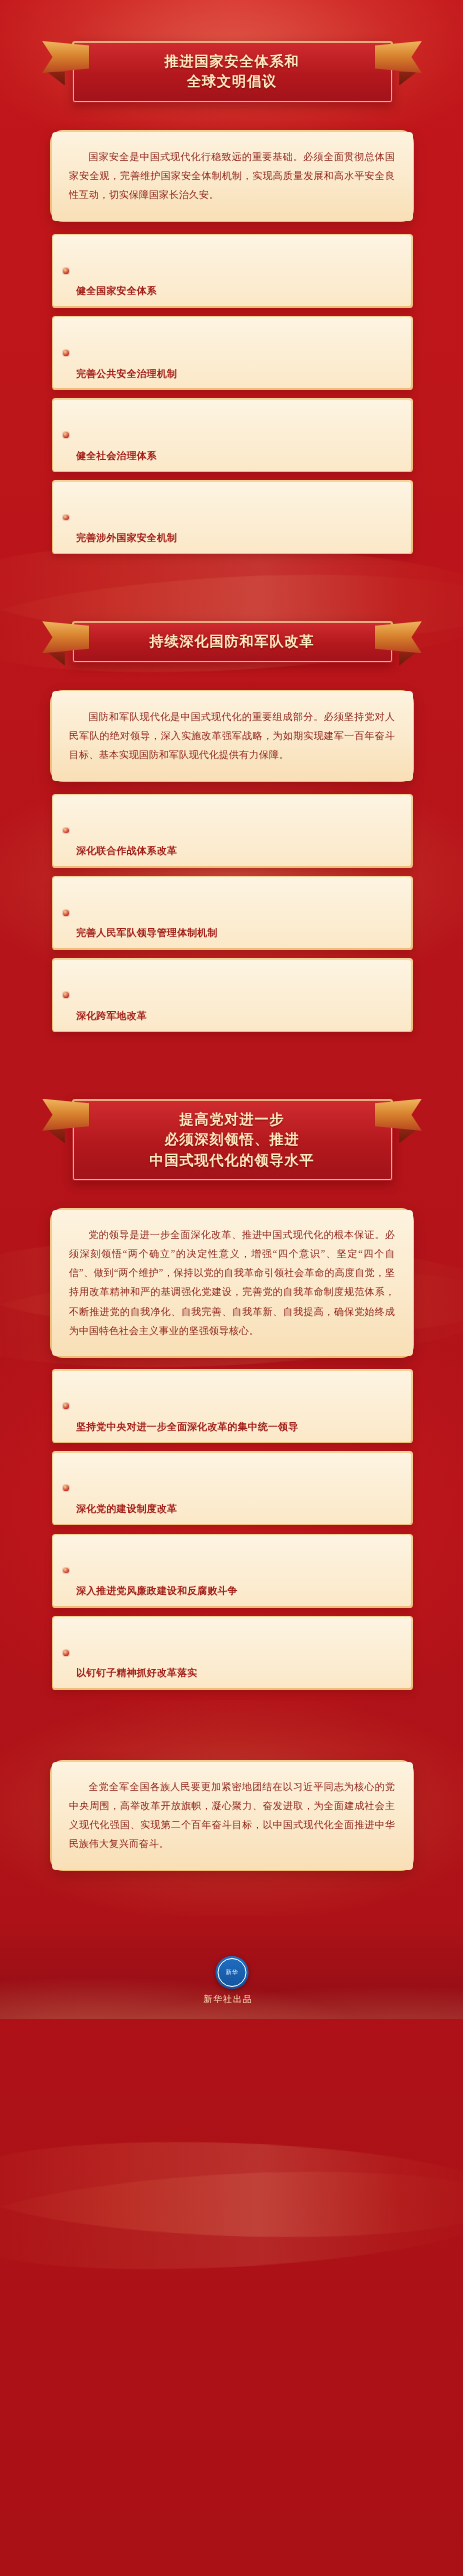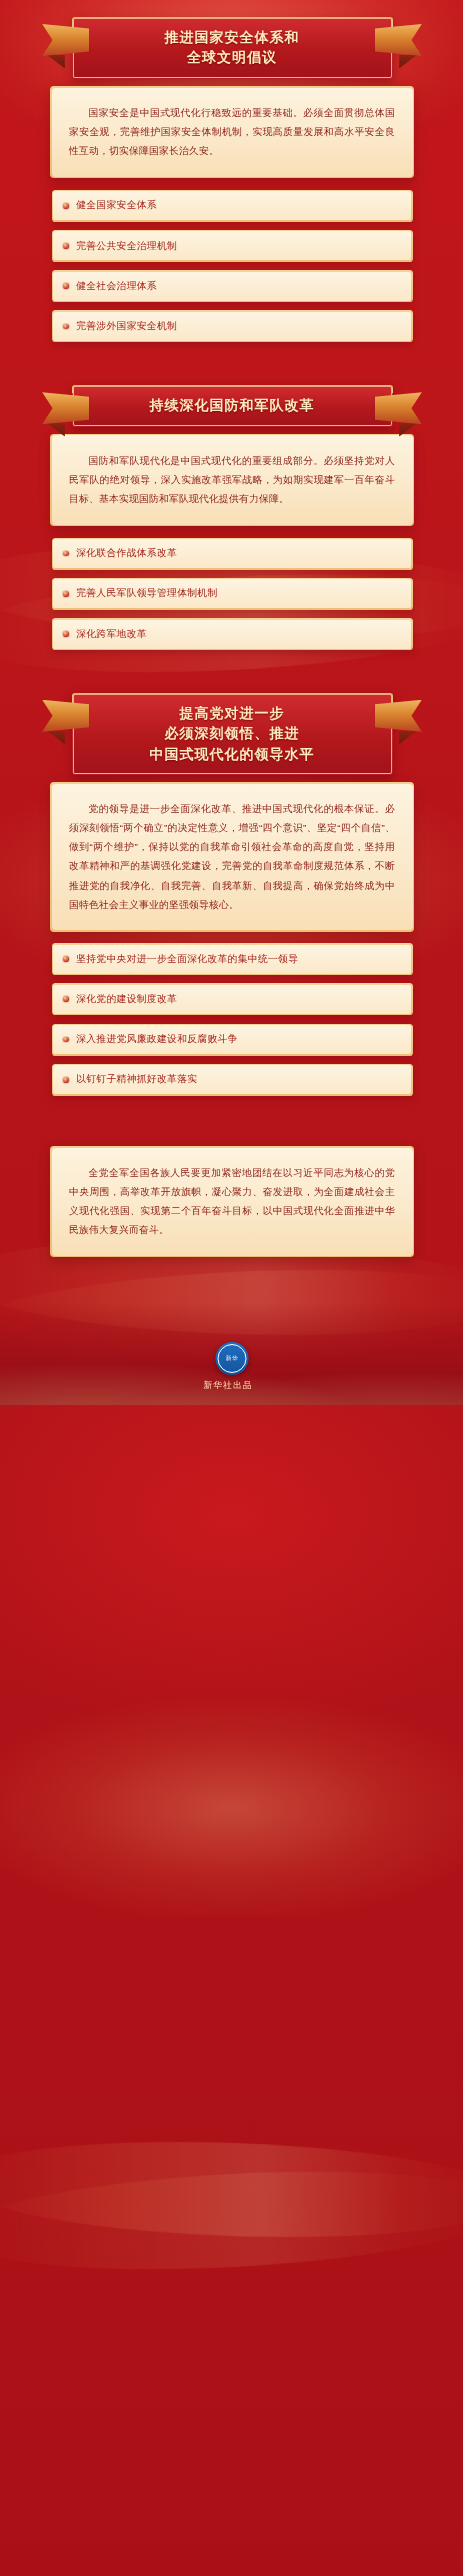--- a/index.html
+++ b/index.html
@@ -55,23 +55,23 @@
     left: -26px;
     background: radial-gradient(ellipse at center, rgba(255,205,140,0.28) 0%, rgba(255,170,90,0.10) 45%, rgba(255,150,60,0) 75%);
     pointer-events: none;
   }
 
   .content { position: relative; z-index: 3; }
 
   
   .banner-wrap {
     position: relative;
-    margin: 0 auto;
+    margin: 17px auto;
     width: 392px;
-    padding-top: 17px;
+    padding-top: 24px;
   }
   .banner {
     position: relative;
     margin: 0 auto;
     width: 319px;
     border-radius: 3.1px;
     background:
       linear-gradient(180deg, #e8b560 0%, #f2d08a 18%, #c9373a 19%, #b11d22 100%);
     padding: 1px;
     box-shadow: 0 3.1px 9.3px rgba(80,0,0,.35);
@@ -115,26 +115,27 @@
     width: 17.5px; height: 13.4px;
     background: linear-gradient(180deg, #8d2312, #6d1a0d);
     z-index: 1;
   }
   .wing-shade.left { left: 11.3px; clip-path: polygon(0 0, 100% 0, 100% 100%); }
   .wing-shade.right { right: 11.3px; clip-path: polygon(0 0, 100% 0, 0 100%); }
 
   
   .card {
     position: relative;
-    margin: 7px auto 0;
+    margin: 27px auto 0;
     width: 361px;
-    border-radius: 4px;
+    border-radius: 13px;
     padding: 1.5px;
     background: linear-gradient(180deg, #f6cf8f 0%, #efbd74 100%);
     box-shadow: 0 4.1px 11.3px rgba(90,5,5,.30);
+    font-family: Liberation Serif, serif;
   }
   .card-inner {
     border-radius: 4.1px;
     background: linear-gradient(180deg, #fdf3df 0%, #fbe9cb 55%, #f8dfb6 100%);
     padding: 15.5px 17.5px 16.5px;
   }
   .para {
     font-size: 9.8px;
     line-height: 1.95;
     color: #8a1a12;
@@ -170,24 +171,25 @@
   .dot {
     flex: 0 0 auto;
     width: 5.7px; height: 5.7px;
     border-radius: 50%;
     background: radial-gradient(circle at 35% 30%, #f6d08a, #c8302f 70%);
     margin-right: 7.2px;
     box-shadow: 0 0 0 1px rgba(200,48,47,.22);
   }
   .bullet-text {
     font-size: 9.8px;
-    font-weight: normal;
+    font-weight: bold;
     color: #a3201a;
     letter-spacing: 0.3px;
     line-height: 1.5;
+    margin-top: 42px;
   }
 
   
   .block-gap { height: 17.5px; }
 
   
   .footer {
     position: relative;
     margin-top: 24px;
     height: 124px;

